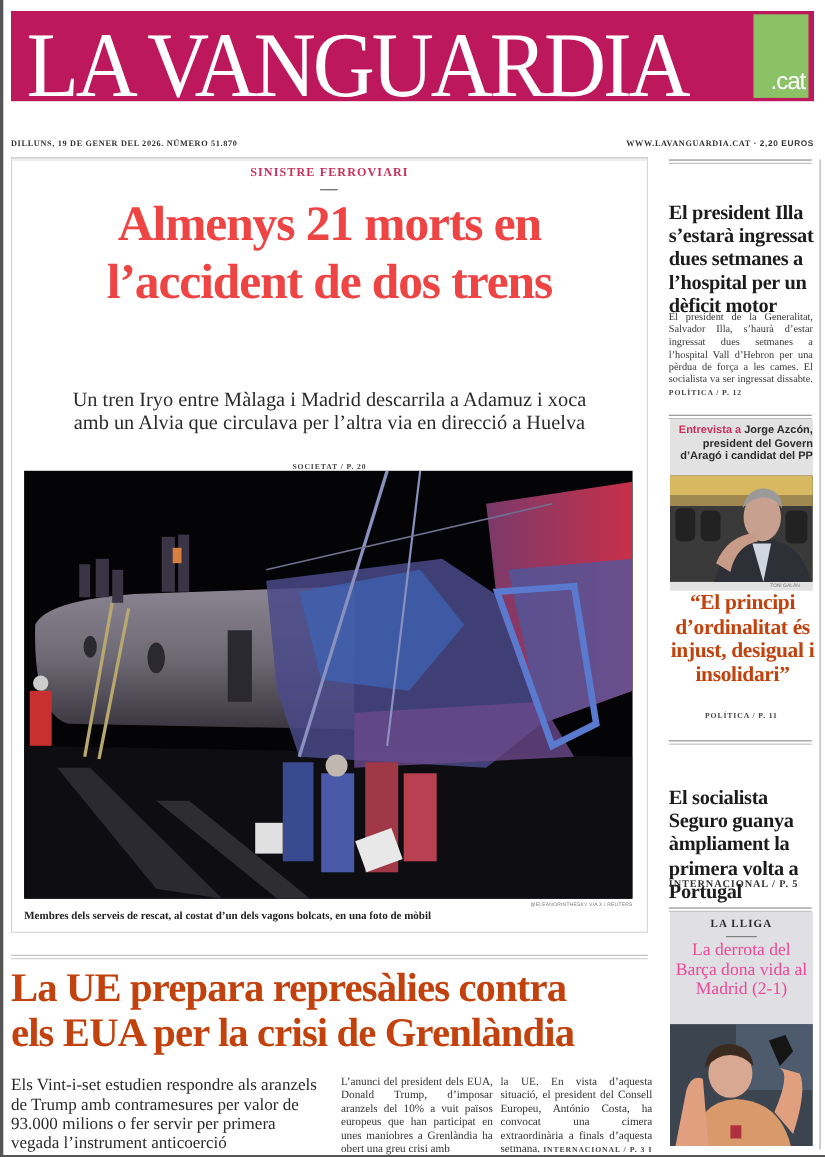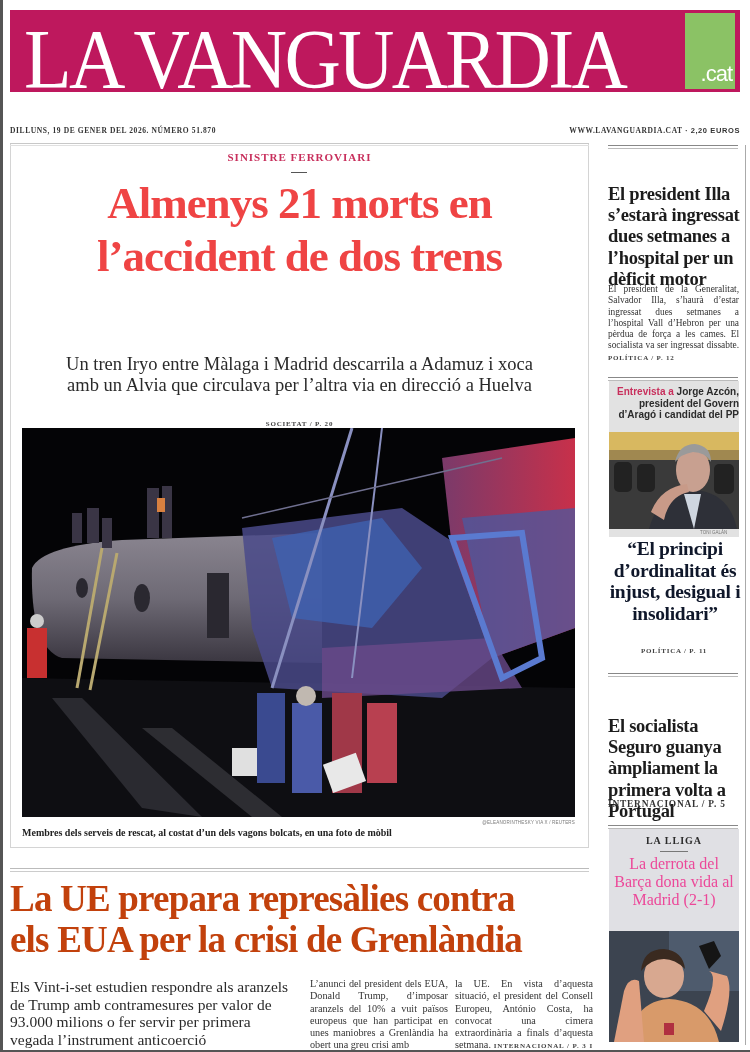--- a/index.html
+++ b/index.html
@@ -46,21 +46,21 @@
   
   .side-rule { position: absolute; left: 608px; width: 130px; height: 4px; border-top: 1px solid #888; border-bottom: 1px solid #bbb; }
   .side-headline { position: absolute; left: 608px; width: 134px; font-weight: bold; font-size: 18.5px; line-height: 21.2px; letter-spacing: -0.3px; color: #1c1c1c; margin-top: 32px; }
   .side-body { position: absolute; left: 608px; width: 131px; font-size: 9.4px; line-height: 11.3px; color: #333; text-align: justify; }
 
   .interview-box { position: absolute; left: 609px; top: 381px; width: 130px; height: 156px; background: #e2e2e2; }
   .interview-label { position: absolute; left: 609px; top: 386px; width: 130px; text-align: right; font-family: "Liberation Sans", sans-serif; font-weight: bold; font-size: 10px; line-height: 11.5px; color: #2b2b2b; }
   .interview-label .accent { color: #c82f5c; }
   .interview-photo { position: absolute; left: 609px; top: 432px; width: 130px; height: 97px; overflow: hidden; }
   .interview-credit { position: absolute; left: 700px; top: 530px; font-family: "Liberation Sans", sans-serif; font-size: 4.5px; color: #777; }
-  .quote { position: absolute; left: 606px; top: 538px; width: 138px; text-align: center; font-weight: bold; font-size: 19.5px; line-height: 21.5px; color: #0f172a; letter-spacing: -0.3px; }
+  .quote { position: absolute; left: 606px; top: 538px; width: 138px; text-align: center; font-weight: bold; font-size: 19.5px; line-height: 21.5px; color: #c2410c; letter-spacing: -0.3px; }
   .quote-ref { position: absolute; left: 609px; top: 647px; width: 130px; text-align: center; }
 
   .liga-box { position: absolute; left: 609px; top: 829px; width: 130px; height: 102px; background: #e0e0e4; }
   .liga-kicker { position: absolute; left: 609px; top: 835px; width: 130px; text-align: center; font-size: 10px; font-weight: bold; letter-spacing: 1px; color: #2b2b2b; }
   .liga-rule { position: absolute; left: 660px; top: 851px; width: 28px; height: 1px; background: #777; }
   .liga-headline { position: absolute; left: 609px; top: 855px; width: 130px; text-align: center; font-size: 16px; line-height: 18px; color: #ec4899; }
   .liga-ref { position: absolute; left: 609px; top: 952px; width: 130px; text-align: left; }
   .liga-photo { position: absolute; left: 609px; top: 931px; width: 130px; height: 111px; overflow: hidden; }
 
   .side-vline { position: absolute; left: 745px; top: 145px; width: 1px; height: 900px; background: #aaa; }

